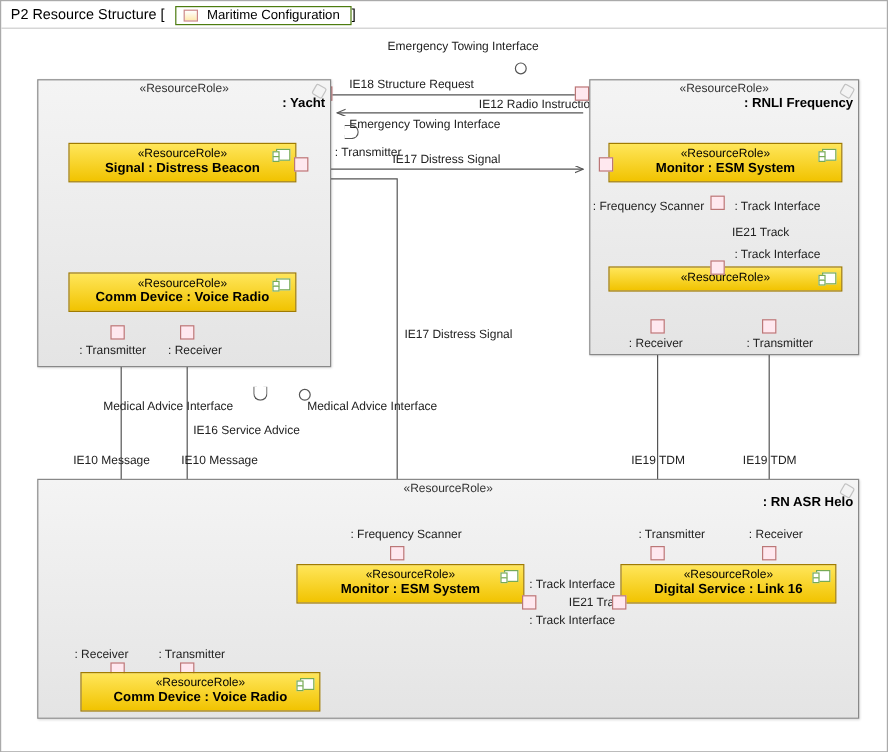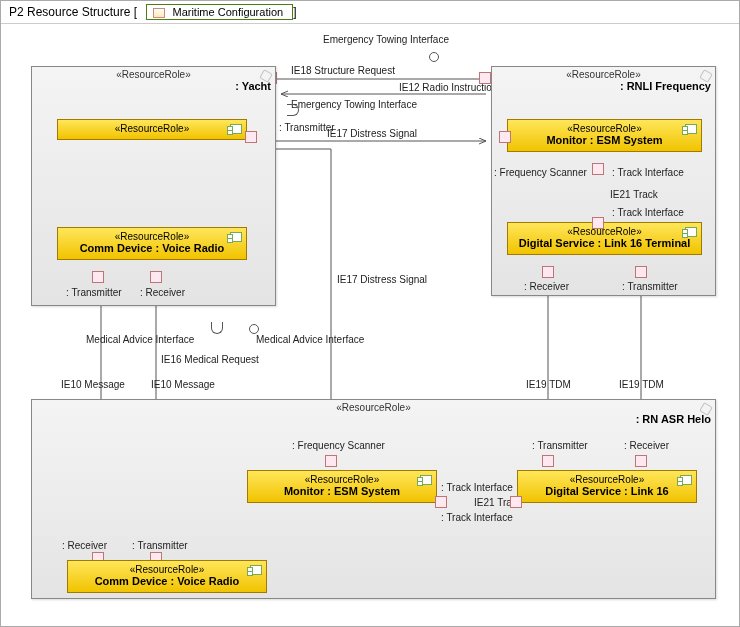--- a/index.html
+++ b/index.html
@@ -168,20 +168,21 @@
 
   <div class="box" style="left:30px; top:42px; width:245px; height:240px;">
     <div class="wrench"></div>
     <div class="box-header">
       <div class="stereo">«ResourceRole»</div>
       <div class="name">: Yacht</div>
     </div>
     <div class="role" style="left:25px; top:52px; width:190px;">
       <div class="cicon"></div>
       <div class="stereo">«ResourceRole»</div>
+      <div class="rname">Signal : Distress Beacon</div>
     </div>
     <div class="port" style="left:213px; top:64px;"></div>
 
     <div class="role" style="left:25px; top:160px; width:190px;">
       <div class="cicon"></div>
       <div class="stereo">«ResourceRole»</div>
       <div class="rname">Comm Device : Voice Radio</div>
     </div>
     <div class="port" style="left:60px; top:204px;"></div>
     <div class="port" style="left:118px; top:204px;"></div>
@@ -204,34 +205,33 @@
     <div class="port" style="left:7px; top:64px;"></div>
     <div class="port" style="left:100px; top:96px;"></div>
     <span class="lbl" style="left:2px; top:100px;">: Frequency Scanner</span>
     <span class="lbl" style="left:120px; top:100px;">: Track Interface</span>
     <span class="lbl" style="left:118px; top:122px;">IE21 Track</span>
     <span class="lbl" style="left:120px; top:140px;">: Track Interface</span>
 
     <div class="role" style="left:15px; top:155px; width:195px;">
       <div class="cicon"></div>
       <div class="stereo">«ResourceRole»</div>
-      <div class="rname">Digital Service : Link 16 Terminal</div>
     </div>
     <div class="port" style="left:100px; top:150px;"></div>
     <div class="port" style="left:50px; top:199px;"></div>
     <div class="port" style="left:143px; top:199px;"></div>
     <span class="lbl" style="left:32px; top:214px;">: Receiver</span>
     <span class="lbl" style="left:130px; top:214px;">: Transmitter</span>
   </div>
 
   <span class="lbl" style="left:85px; top:310px;">Medical Advice Interface</span>
   <span class="lbl" style="left:255px; top:310px;">Medical Advice Interface</span>
   <div class="lolli" style="left:248px; top:300px;"></div>
   <div class="sock" style="left:210px; top:298px; transform:rotate(90deg);"></div>
-  <span class="lbl" style="left:160px; top:330px;">IE16 Medical Request</span>
+  <span class="lbl" style="left:160px; top:330px;">IE16 Service Advice</span>
   <span class="lbl" style="left:60px; top:355px;">IE10 Message</span>
   <span class="lbl" style="left:150px; top:355px;">IE10 Message</span>
 
   <span class="lbl" style="left:525px; top:355px;">IE19 TDM</span>
   <span class="lbl" style="left:618px; top:355px;">IE19 TDM</span>
 
   <div class="box" style="left:30px; top:375px; width:685px; height:200px;">
     <div class="wrench"></div>
     <div class="box-header">
       <div class="stereo">«ResourceRole»</div>

